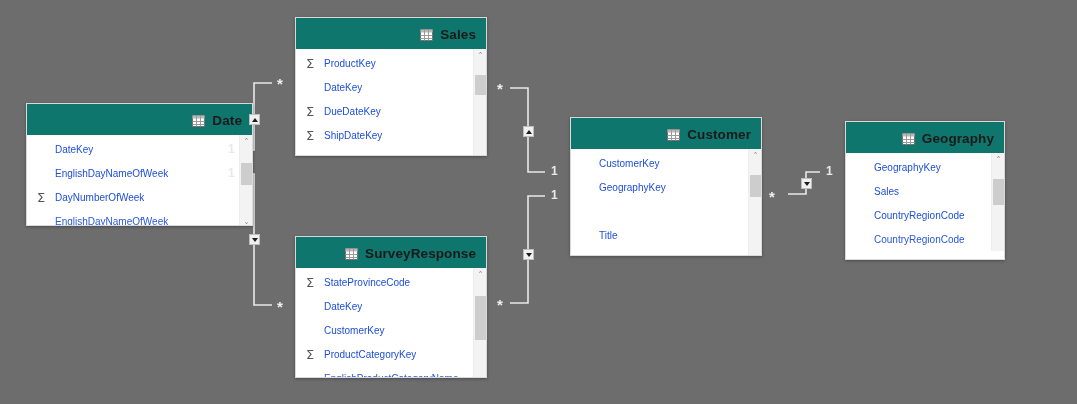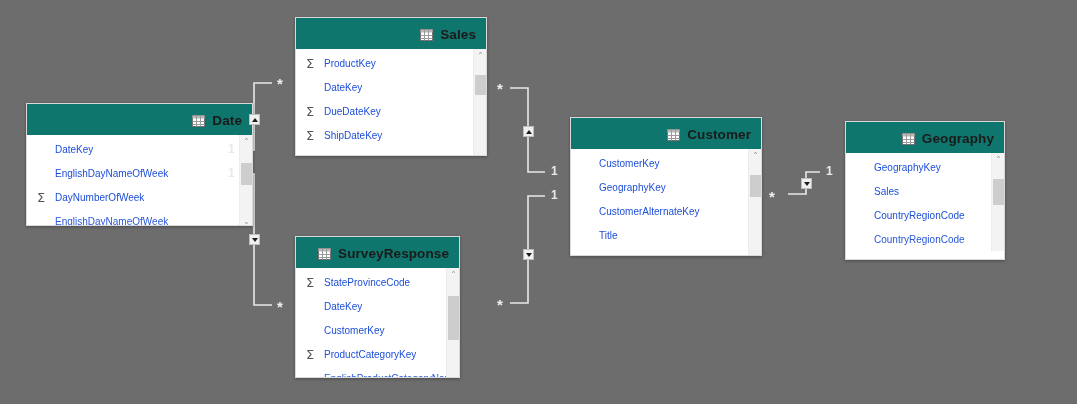--- a/index.html
+++ b/index.html
@@ -239,21 +239,21 @@
           <div class="field-row clipped">
             <span class="sigma">Σ</span>
             <span class="field-name">CustomerKey</span>
           </div>
           <div class="sb">
             <div class="sb-arrow sb-up">˄</div>
             <div class="sb-thumb" style="top: 26px; height: 20px;"></div>
           </div>
         </div>
       </div>
-      <div class="tbl" style="left: 295px; top: 236px; width: 165px; height: 142px;">
+      <div class="tbl" style="left: 295px; top: 236px; width: 192px; height: 142px;">
         <div class="tbl-header">
           <svg class="grid-icon" viewBox="0 0 13 12">
             <rect x="0.5" y="0.5" width="12" height="11" fill="#ffffff" stroke="#6f6f6f"></rect>
             <rect x="0.5" y="0.5" width="12" height="3" fill="#b9b9b9"></rect>
             <line x1="4.5" y1="0.5" x2="4.5" y2="11.5" stroke="#9a9a9a" stroke-width="1"></line>
             <line x1="8.5" y1="0.5" x2="8.5" y2="11.5" stroke="#9a9a9a" stroke-width="1"></line>
             <line x1="0.5" y1="6.5" x2="12.5" y2="6.5" stroke="#9a9a9a" stroke-width="1"></line>
             <line x1="0.5" y1="9.5" x2="12.5" y2="9.5" stroke="#9a9a9a" stroke-width="1"></line>
           </svg>
           <span class="tbl-title">SurveyResponse</span>
@@ -302,21 +302,20 @@
           <div class="field-row">
             <span class="sigma blank">&nbsp;</span>
             <span class="field-name">CustomerKey</span>
           </div>
           <div class="field-row">
             <span class="sigma blank">&nbsp;</span>
             <span class="field-name">GeographyKey</span>
           </div>
           <div class="field-row">
             <span class="sigma blank">&nbsp;</span>
-            <span class="field-name">CustomerAlternateKey</span>
           </div>
           <div class="field-row">
             <span class="sigma blank">&nbsp;</span>
             <span class="field-name">Title</span>
           </div>
           <div class="field-row clipped">
             <span class="sigma blank">&nbsp;</span>
             <span class="field-name">FirstName</span>
           </div>
           <div class="sb">

